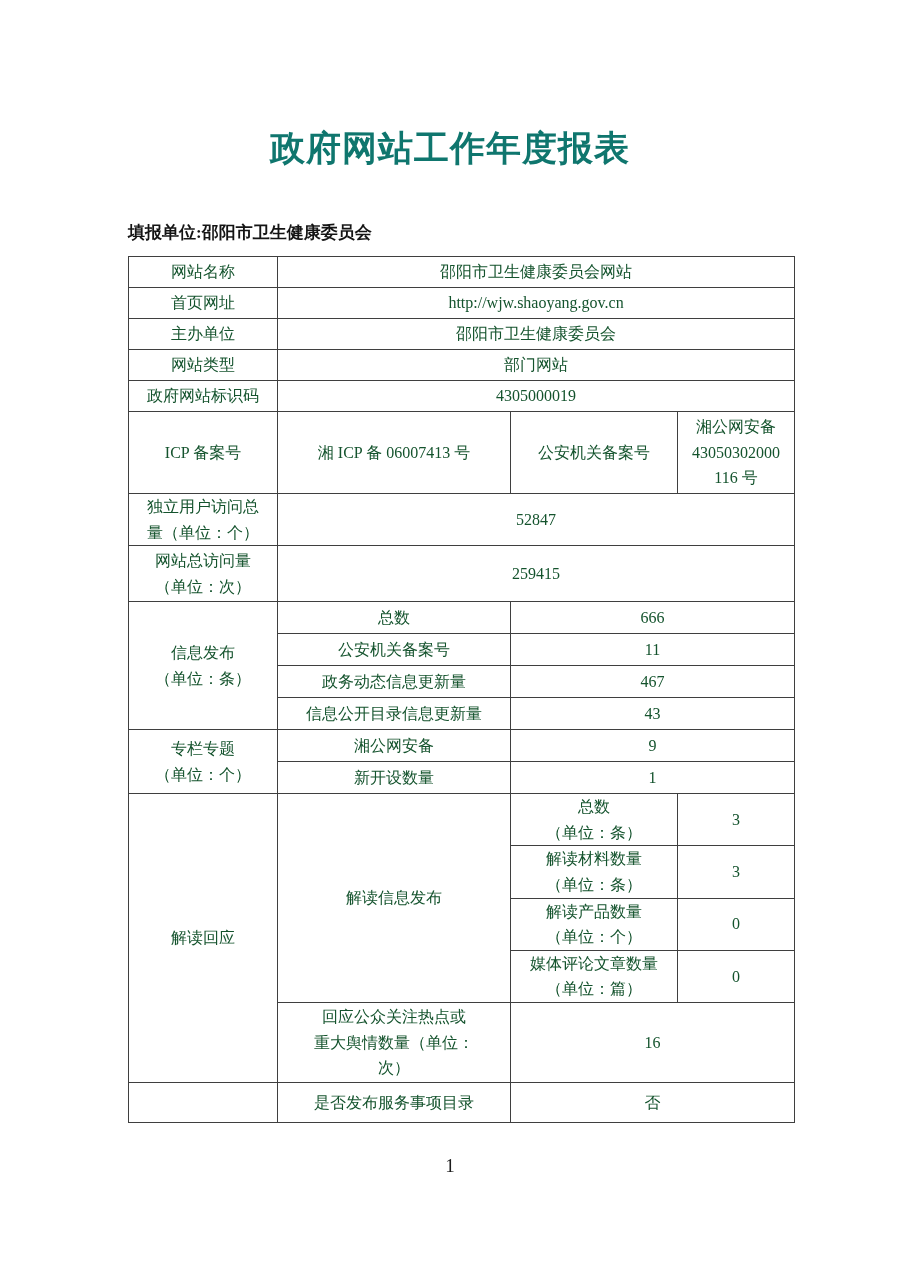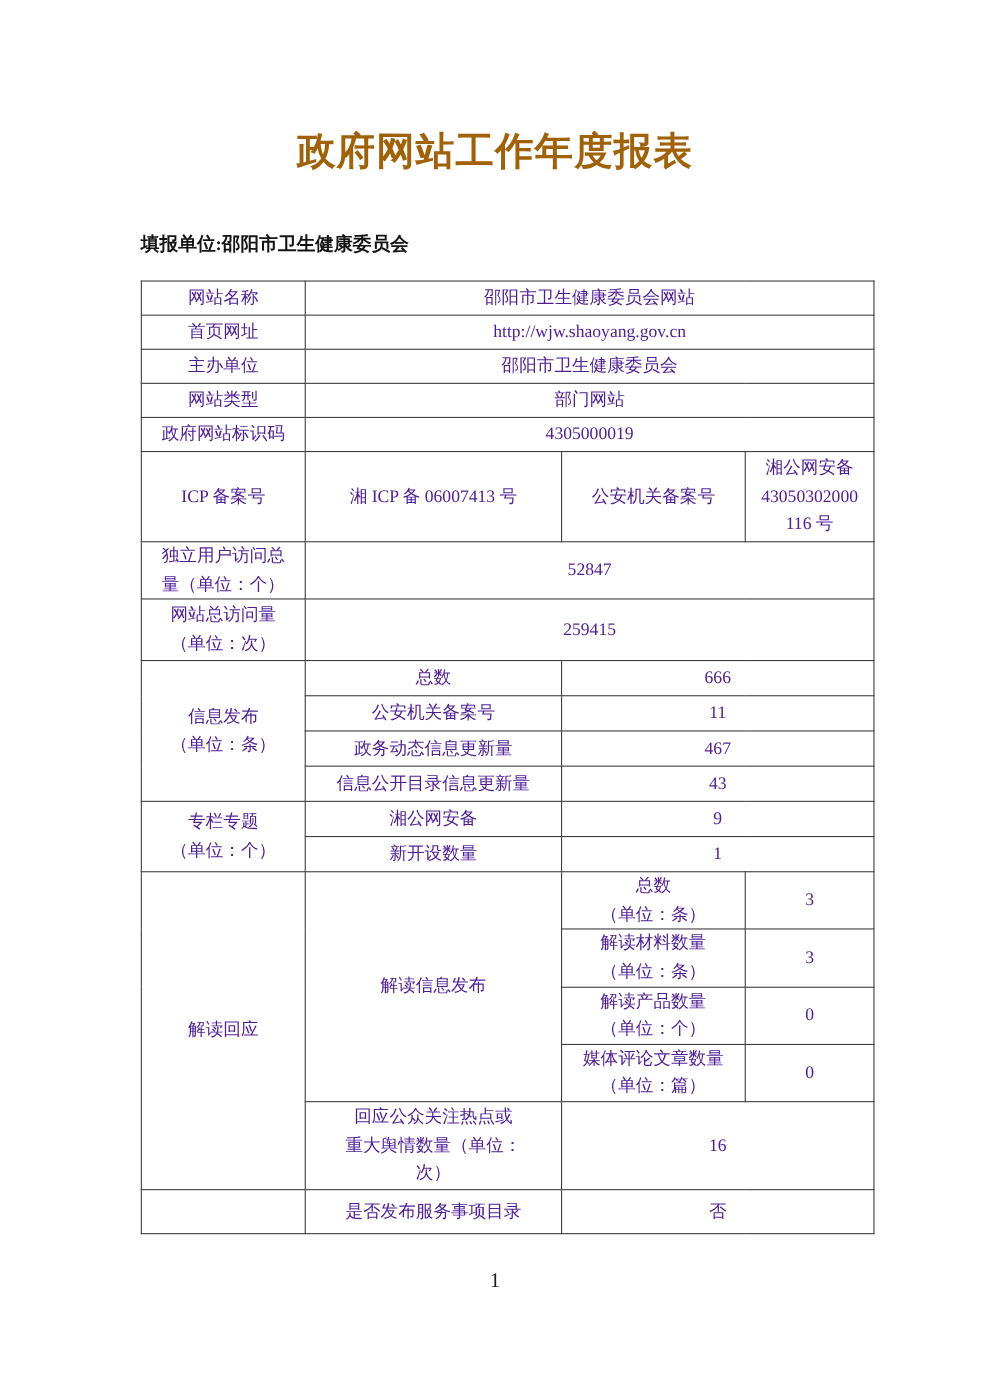--- a/index.html
+++ b/index.html
@@ -10,55 +10,55 @@
   .page {
     position: relative;
     width: 900px;
     height: 1273px;
     background: #ffffff;
     color: #1c1c1c;
     font-family: "Liberation Serif", "DejaVu Serif", serif;
     overflow: hidden;
   }
   .doc-title {
-    margin: 4px;
+    margin: 15px;
     padding-top: 110px;
     text-align: center;
     font-family: "Liberation Sans", "DejaVu Sans", sans-serif;
     font-size: 35px;
     font-weight: 700;
     letter-spacing: 1px;
-    color: #a16207;
+    color: #0f766e;
   }
   .doc-subtitle {
     margin-top: 38px;
     text-align: center;
     font-size: 20px;
     color: #1c1c1c;
   }
   .filing-line {
-    margin: 49px 0 22px 128px;
+    margin: 49px 0 12px 128px;
     font-size: 17px;
     font-weight: 700;
     color: #141414;
   }
   table.report {
     border-collapse: collapse;
     table-layout: fixed;
     margin-left: 128px;
     width: 666px;
   }
   table.report td {
     border: 1px solid #3f3f3f;
     text-align: center;
     vertical-align: middle;
     font-size: 16px;
     line-height: 1.6;
     padding: 0 0;
-    color: #4c1d95;
+    color: #14532d;
     overflow: hidden;
   }
   tr.h31 { height: 31px; }
   tr.h82 { height: 82px; }
   tr.h52 { height: 52px; }
   tr.h56 { height: 56px; }
   tr.h32 { height: 32px; }
   tr.h51 { height: 51px; }
   tr.h80 { height: 80px; margin-top: 34px; }
   tr.h40 { height: 40px; }

